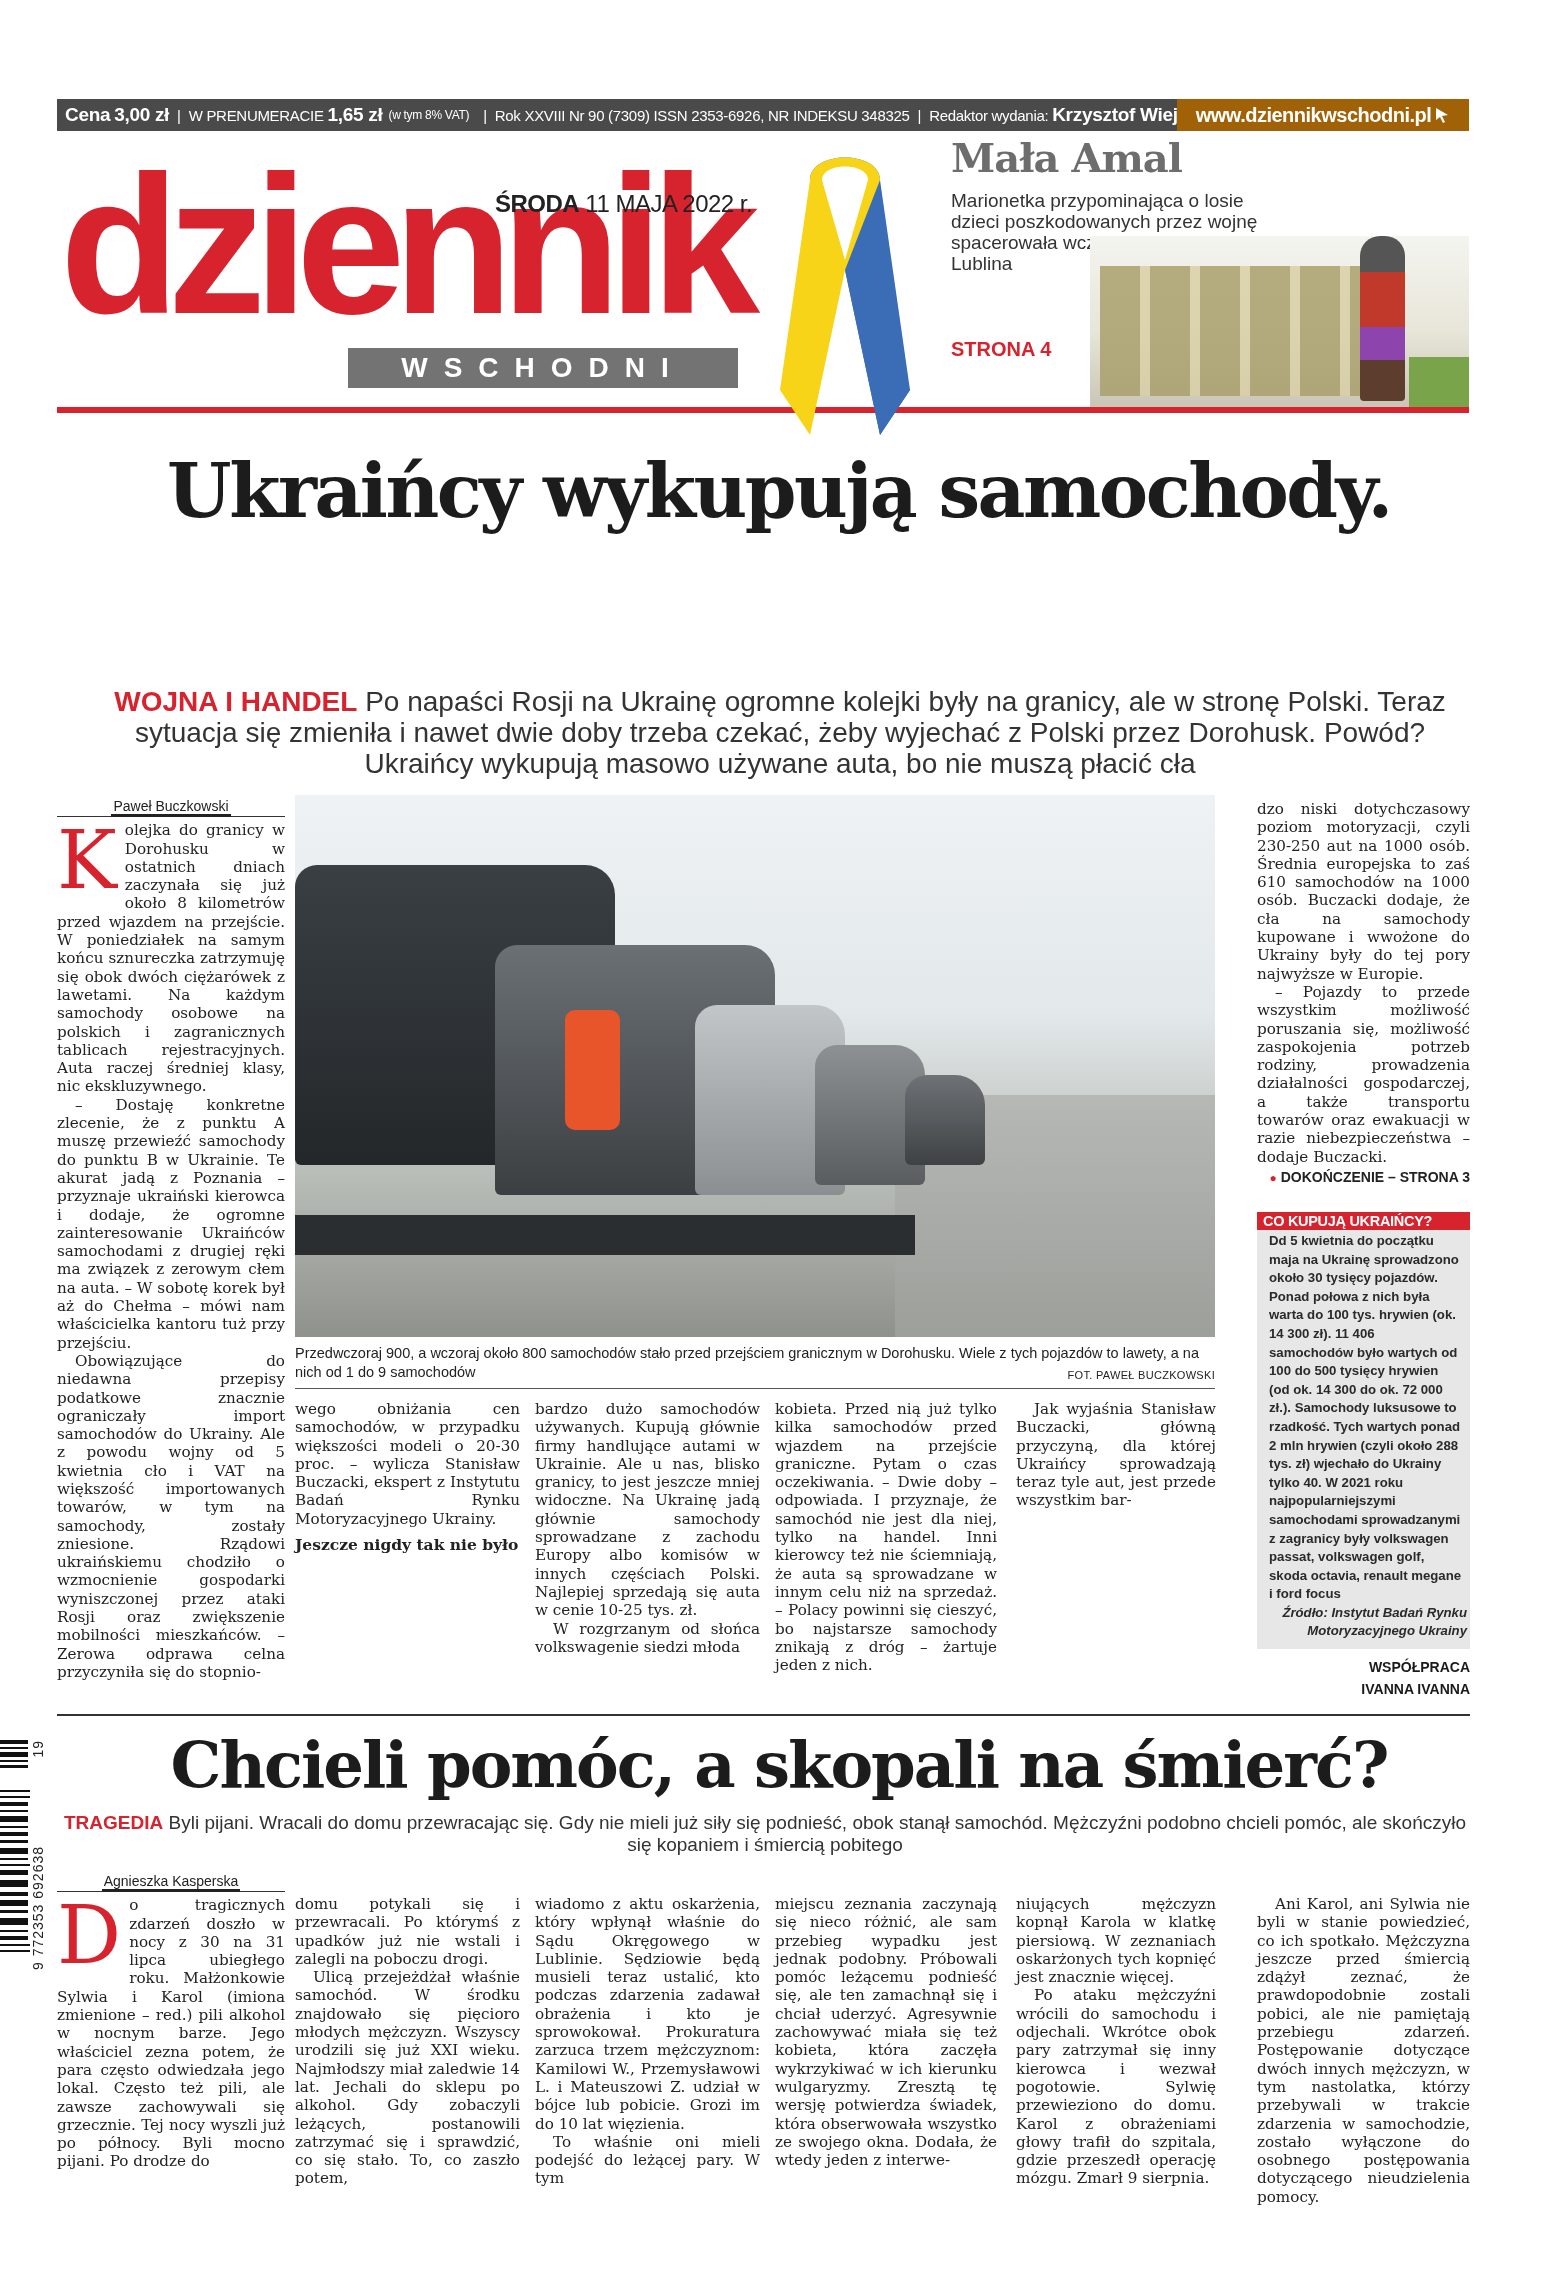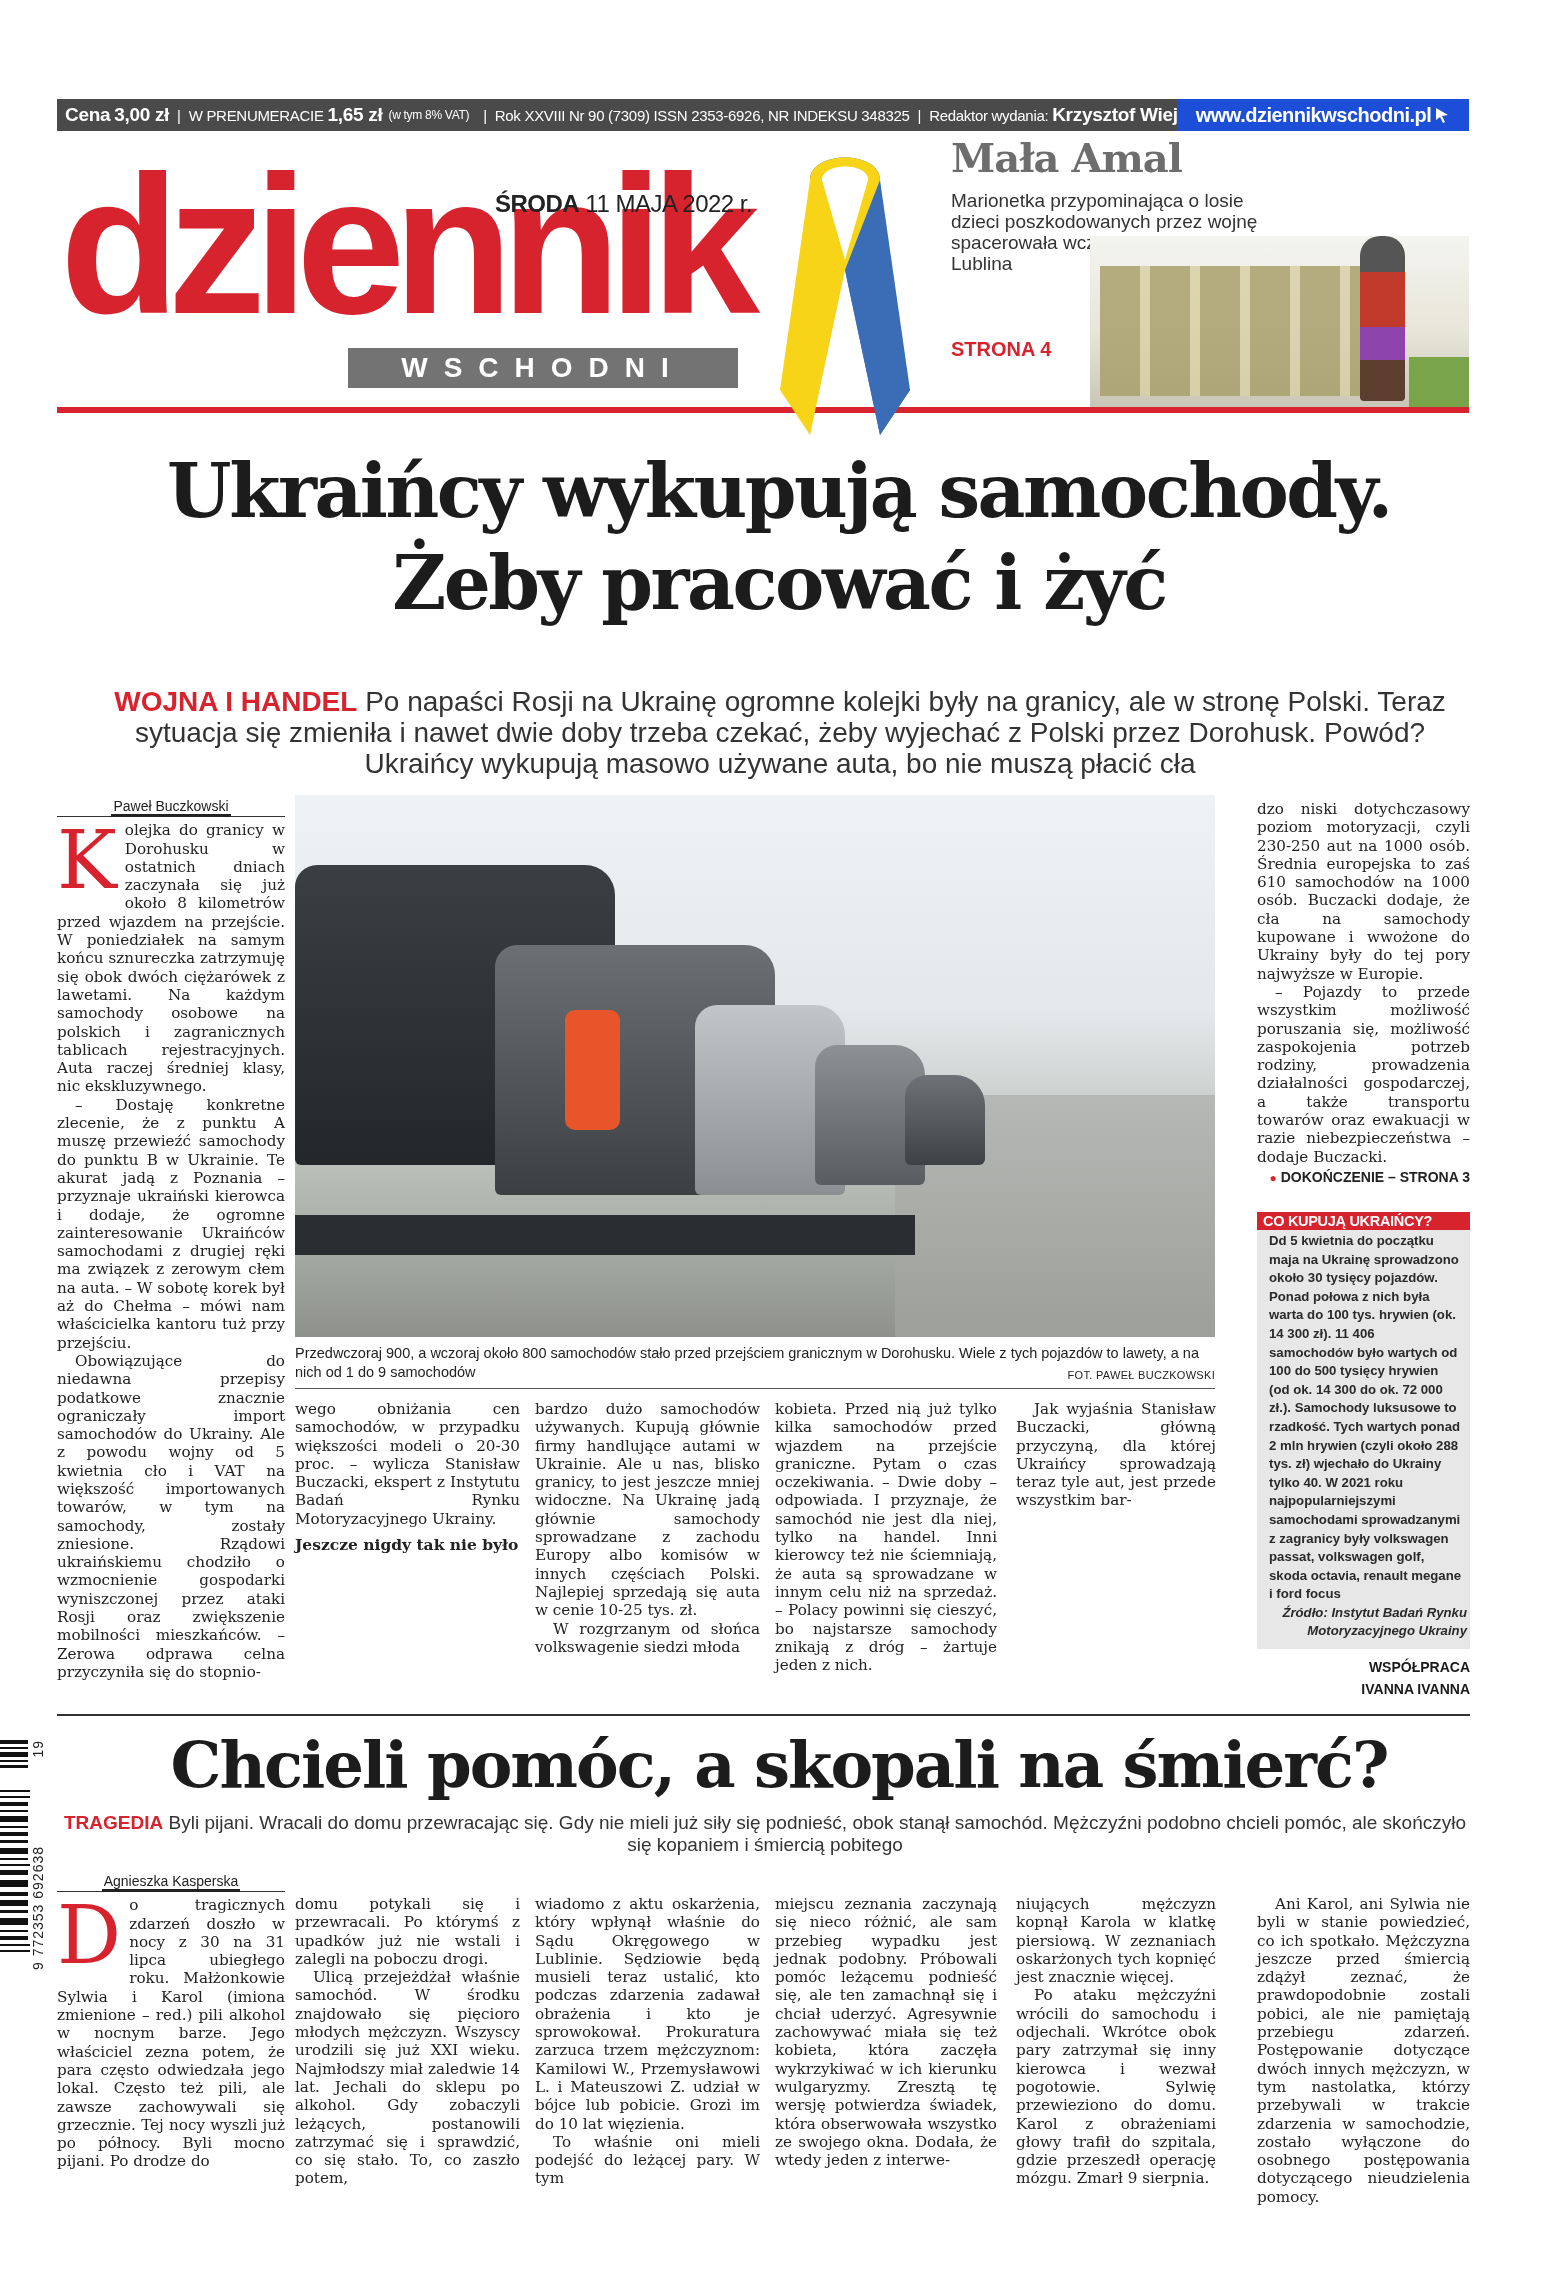--- a/index.html
+++ b/index.html
@@ -4,21 +4,21 @@
 <style>
   * { box-sizing: border-box; margin: 0; padding: 0; }
   body { width: 1558px; height: 2281px; background: #ffffff; position: relative; overflow: hidden; font-family: "DejaVu Serif", serif; color: #1a1a1a; }
   .abs { position: absolute; }
 
   
   .topbar { left: 57px; top: 99px; width: 1120px; height: 32px; background: #4a4a4a; color: #fff; font-family: "Liberation Sans", sans-serif; font-size: 15px; display: flex; align-items: center; padding-left: 8px; white-space: nowrap; overflow: hidden; letter-spacing: -0.3px; }
   .topbar b { font-size: 19px; }
   .topbar .sm { font-size: 12px; margin: 0 6px; }
   .topbar .sep { margin: 0 8px; }
-  .urlbox { left: 1177px; top: 99px; width: 292px; height: 32px; background: #1d4ed8; color: #fff; font-family: "Liberation Sans", sans-serif; font-size: 20px; font-weight: bold; display: flex; align-items: center; justify-content: center; letter-spacing: -0.5px; }
+  .urlbox { left: 1177px; top: 99px; width: 292px; height: 32px; background: #a16207; color: #fff; font-family: "Liberation Sans", sans-serif; font-size: 20px; font-weight: bold; display: flex; align-items: center; justify-content: center; letter-spacing: -0.5px; }
 
   
   .logo { left: 60px; top: 148px; font-family: "Liberation Sans", sans-serif; font-weight: bold; font-size: 196px; color: #d7232e; letter-spacing: -12px; line-height: 1; }
   .logo-sub { left: 348px; top: 348px; width: 390px; height: 40px; background: #737373; color: #fff; font-family: "Liberation Sans", sans-serif; font-weight: bold; font-size: 28px; letter-spacing: 16px; display: flex; align-items: center; justify-content: center; }
   .dateline { left: 495px; top: 190px; font-family: "Liberation Sans", sans-serif; font-size: 24px; color: #222; letter-spacing: -0.5px; }
   .dateline b { font-weight: bold; }
   .mast-rule { left: 57px; top: 407px; width: 1412px; height: 6px; background: #d7232e; }
   .ribbon { left: 770px; top: 150px; width: 150px; height: 285px; }
 
   
@@ -102,21 +102,20 @@
 <div class="abs teaser-text">Marionetka przypominająca o losie dzieci poszkodowanych przez wojnę spacerowała wczoraj po centrum Lublina</div>
 <div class="abs teaser-link">STRONA 4</div>
 <div class="abs teaser-photo">
   <div class="letters"></div>
   <div class="puppet"></div>
   <div class="grass"></div>
 </div>
 
 <div class="abs headline">
   <div>Ukraińcy wykupują samochody.</div>
-  <div>Żeby pracować i żyć</div>
 </div>
 <div class="abs lead">
   <span class="kicker">WOJNA I HANDEL</span>
   <span>Po napaści Rosji na Ukrainę ogromne kolejki były na granicy, ale w stronę Polski. Teraz sytuacja się zmieniła i nawet dwie doby trzeba czekać, żeby wyjechać z Polski przez Dorohusk. Powód? Ukraińcy wykupują masowo używane auta, bo nie muszą płacić cła</span>
 </div>
 
 <div class="abs col" style="left:57px;top:797px;width:228px;">
   <div class="byline"><span>Paweł Buczkowski</span></div>
   <p class="noind"><span class="dropcap">K</span><span>olejka do granicy w Dorohusku w ostatnich dniach zaczynała się już około 8 kilometrów przed wjazdem na przejście. W poniedziałek na samym końcu sznureczka zatrzymuję się obok dwóch ciężarówek z lawetami. Na każdym samochody osobowe na polskich i zagranicznych tablicach rejestracyjnych. Auta raczej średniej klasy, nic ekskluzywnego.</span></p>
   <p>– Dostaję konkretne zlecenie, że z punktu A muszę przewieźć samochody do punktu B w Ukrainie. Te akurat jadą z Poznania – przyznaje ukraiński kierowca i dodaje, że ogromne zainteresowanie Ukraińców samochodami z drugiej ręki ma związek z zerowym cłem na auta. – W sobotę korek był aż do Chełma – mówi nam właścicielka kantoru tuż przy przejściu.</p>

